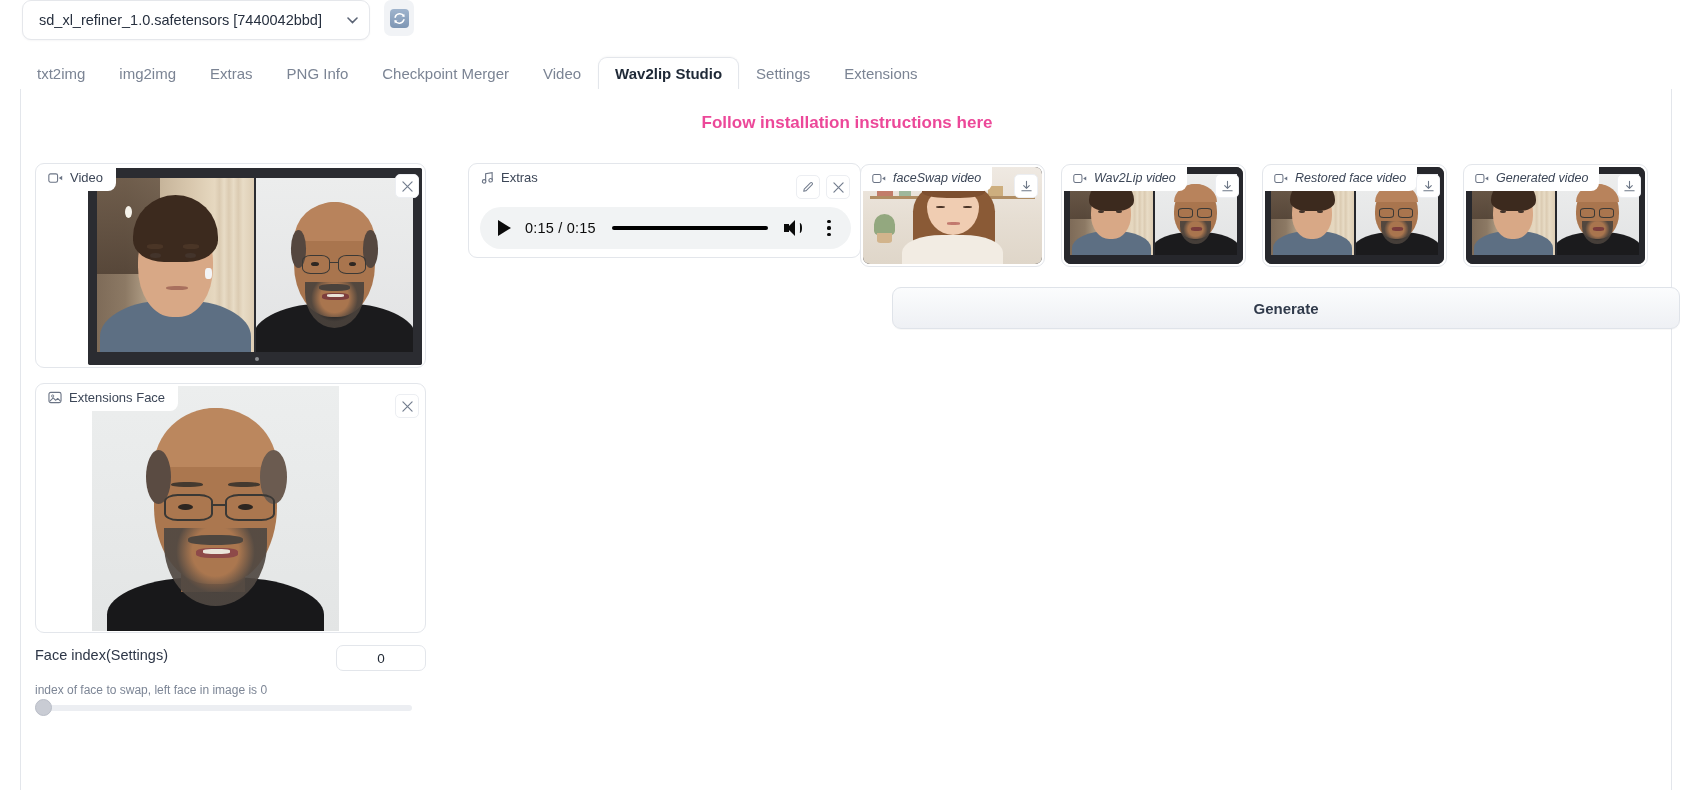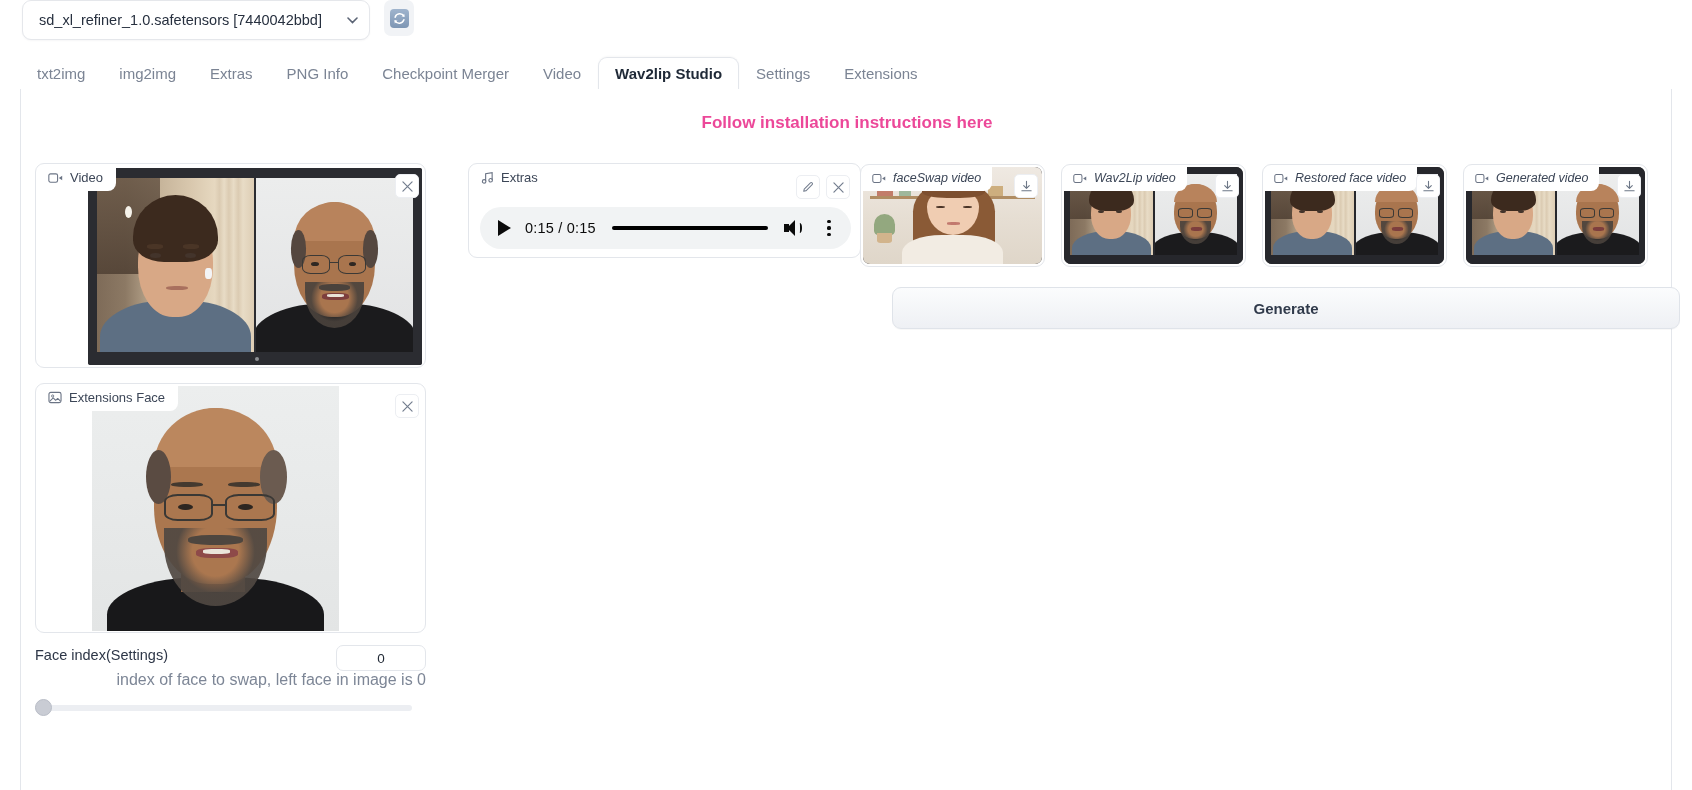--- a/index.html
+++ b/index.html
@@ -281,21 +281,21 @@
   #r-beard { position:absolute; left:29%; top:58%; width:42%; height:32%; z-index:4;
              background: radial-gradient(ellipse at 50% 30%, rgba(80,72,66,0) 32%, rgba(80,72,66,.92) 54%);
              border-radius: 0 0 50% 50% / 0 0 80% 80%; }
   #r-mustache{position:absolute; left:39%; top:61%; width:22%; height:4%; background:#4e463f; border-radius:40%; z-index:6;}
   #r-mouth { position:absolute; left:42%; top:66%; width:17%; height:4.4%; background:#8e4a49; border-radius:35%; z-index:6;}
   #r-teeth { position:absolute; left:45%; top:66.6%; width:11%; height:2%; background:#eae5db; border-radius:30%; z-index:7;}
 
   
   #slider-block { position: absolute; left: 14px; top: 558px; width: 391px; }
   #slider-label { font-size: 14.5px; color: #2d3647; }
-  #slider-info { font-size: 16px; color: #7d8696; margin-top: 8px; text-align: right; }
+  #slider-info { font-size: 12px; color: #7d8696; margin-top: 20px; }
   #slider-value-box {
     position: absolute; right: 0; top: -2px; width: 90px; height: 26px;
     border: 1px solid #e3e6eb; border-radius: 7px; background: #ffffff;
     display: flex; align-items: center; justify-content: center;
     font-size: 13.5px; color: #222a36;
   }
   #slider-rail {
     position: absolute; left: 14px; top: 616px; width: 377px; height: 6px;
     background: #eceef2; border-radius: 3px;
   }

